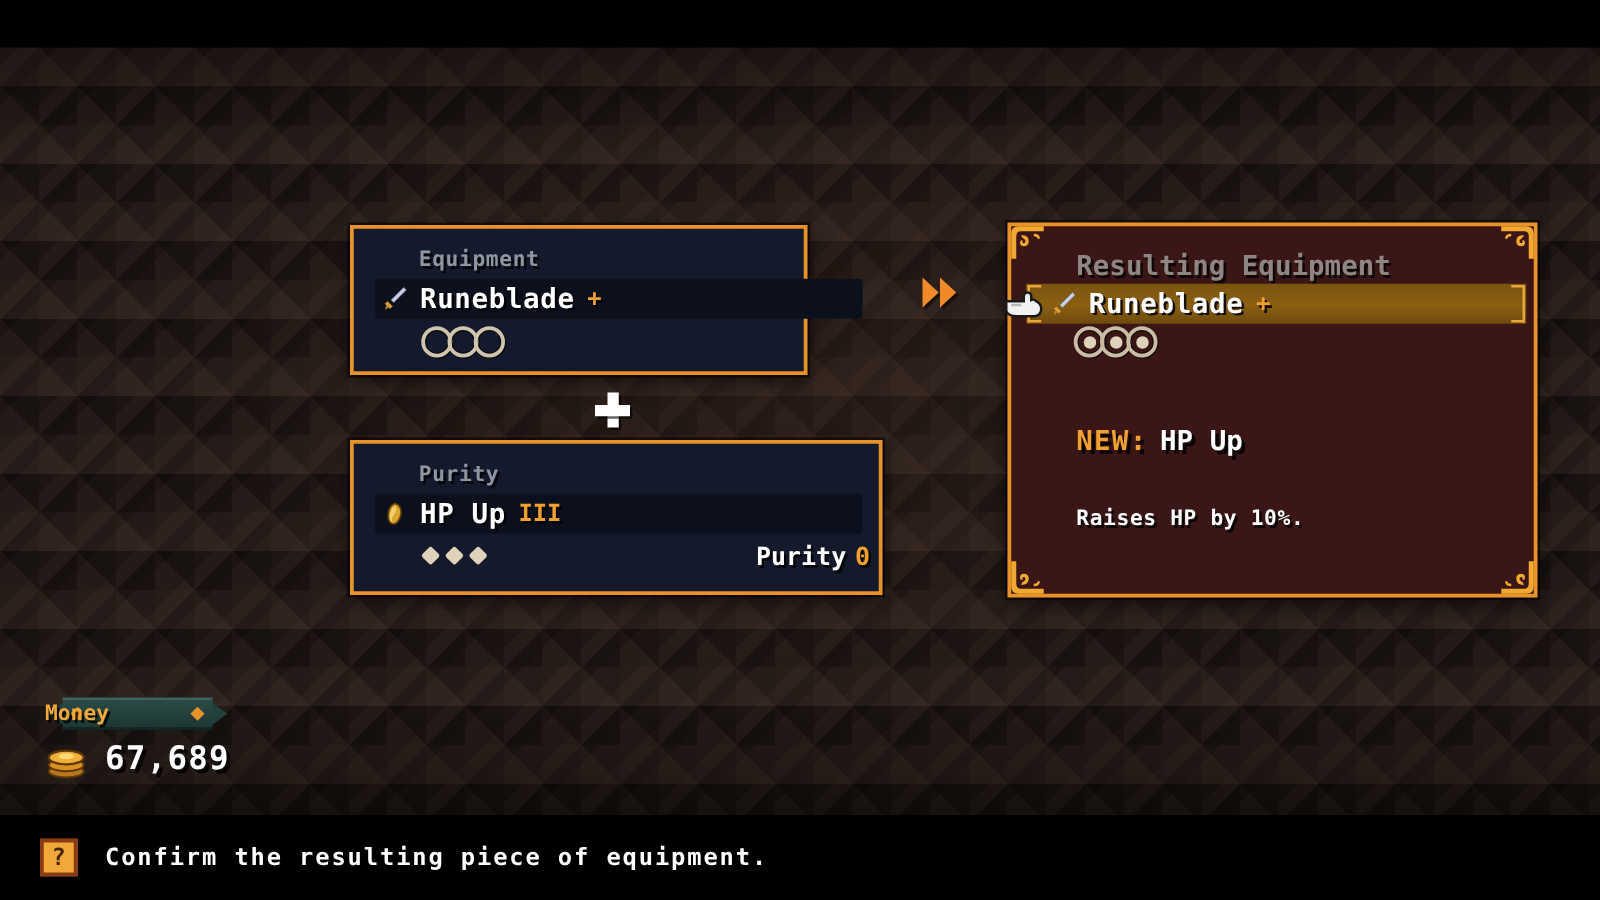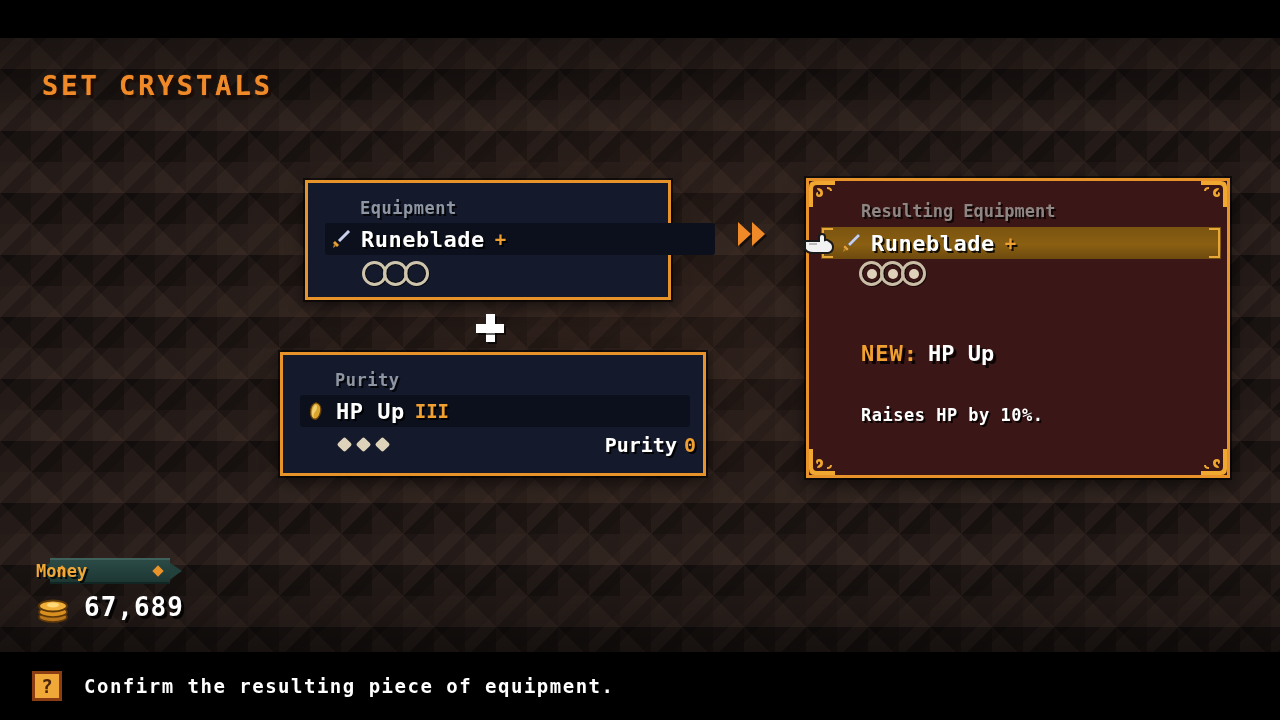--- a/index.html
+++ b/index.html
@@ -54,21 +54,21 @@
     text-shadow: 3px 3px 0 #1d0d06, 0 0 1px #f08a28;
   }
 
   
   .panel {
     position:absolute; z-index:10;
     background:#141a2b;
     border:3px solid #e8922a;
     box-shadow: 0 0 0 2px rgba(0,0,0,0.55), 0 6px 14px rgba(0,0,0,0.55);
   }
-  #panel-equipment { left:280px; top:180px; width:366px; height:120px;margin-left:25px; }
+  #panel-equipment { left:280px; top:180px; width:366px; height:120px; }
   #panel-crystal   { left:280px; top:352px; width:426px; height:124px; }
 
   .panel-label {
     position:absolute; left:52px; top:15px;
     font-size:17px; font-weight:bold;
     color:#8f96a3;
     letter-spacing:0.5px;
     text-shadow:2px 2px 0 rgba(0,0,0,0.75);
   }
 
@@ -160,21 +160,21 @@
     color:#f0a830; pointer-events:none;
   }
   .corner svg { width:100%; height:100%; display:block; }
   .c-tl { left:-2px;  top:-2px; }
   .c-tr { right:-2px; top:-2px;  transform:scaleX(-1); }
   .c-bl { left:-2px;  bottom:-2px; transform:scaleY(-1); }
   .c-br { right:-2px; bottom:-2px; transform:scale(-1,-1); }
 
   #result-label {
     position:absolute; left:52px; top:20px;
-    font-size:17px; font-weight:bold; color:#8f8683;
+    font-size:22px; font-weight:bold; color:#8f8683;
     text-shadow:2px 2px 0 rgba(0,0,0,0.75);
   }
   #result-row {
     position:absolute; left:12px; top:46px;
     width:400px; height:32px;
     background:linear-gradient(to bottom,#7a5410,#8a5f12 55%,#6d4a0e);
     display:flex; align-items:center;
   }
   #result-row .bracket {
     position:absolute; width:11px; height:30px; top:1px;
@@ -270,21 +270,20 @@
     text-shadow:2px 2px 0 rgba(0,0,0,0.9);
   }
 </style>
 </head>
 <body>
 
 <div id="screen">
 
   <div id="bg"></div>
 
-  <div id="title">SET CRYSTALS</div>
 
   <div class="panel" id="panel-equipment">
     <div class="panel-label">Equipment</div>
 
     <div class="item-row">
       <div class="icon-slot">
         <svg viewBox="0 0 24 24" width="24" height="24">
           <path d="M19 3 L21 5 L11 15 L9 13 Z" fill="#c9cfe6" stroke="#7f86a0" stroke-width="0.7"></path>
           <path d="M6 14 L10 18 L8 20 L4 16 Z" fill="#e0a03c" stroke="#8a5c18" stroke-width="0.7"></path>
           <path d="M5 17 L7 19 L4 21 Z" fill="#b8832c"></path>

